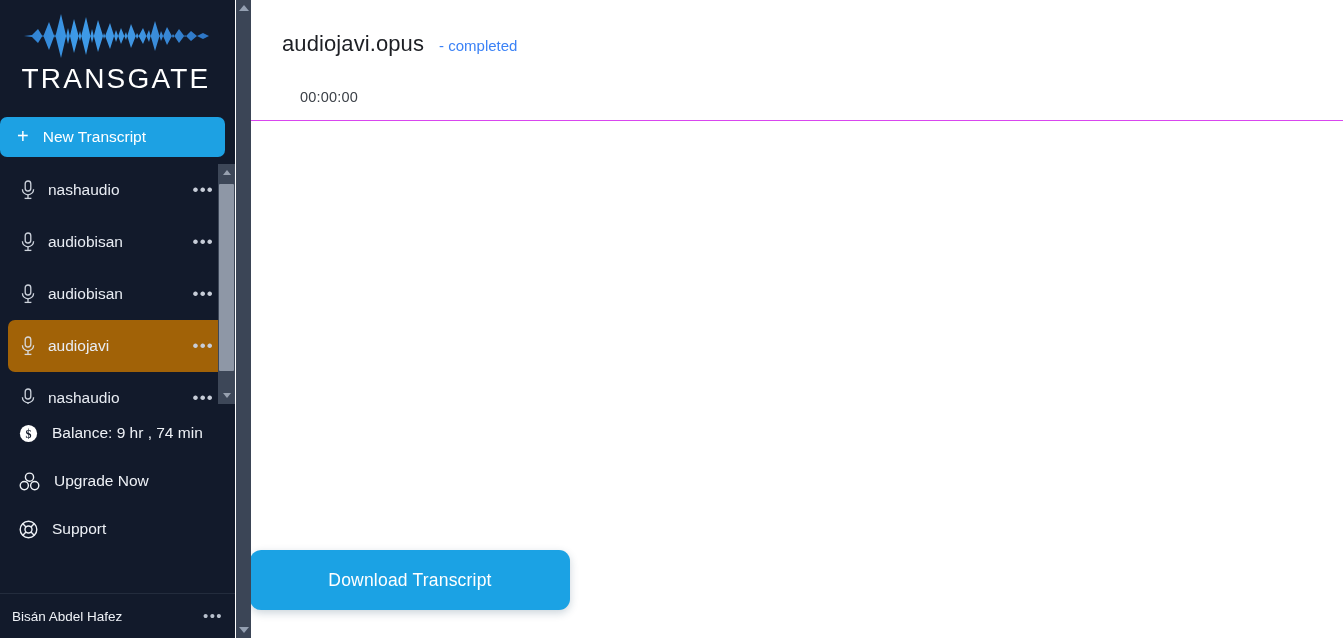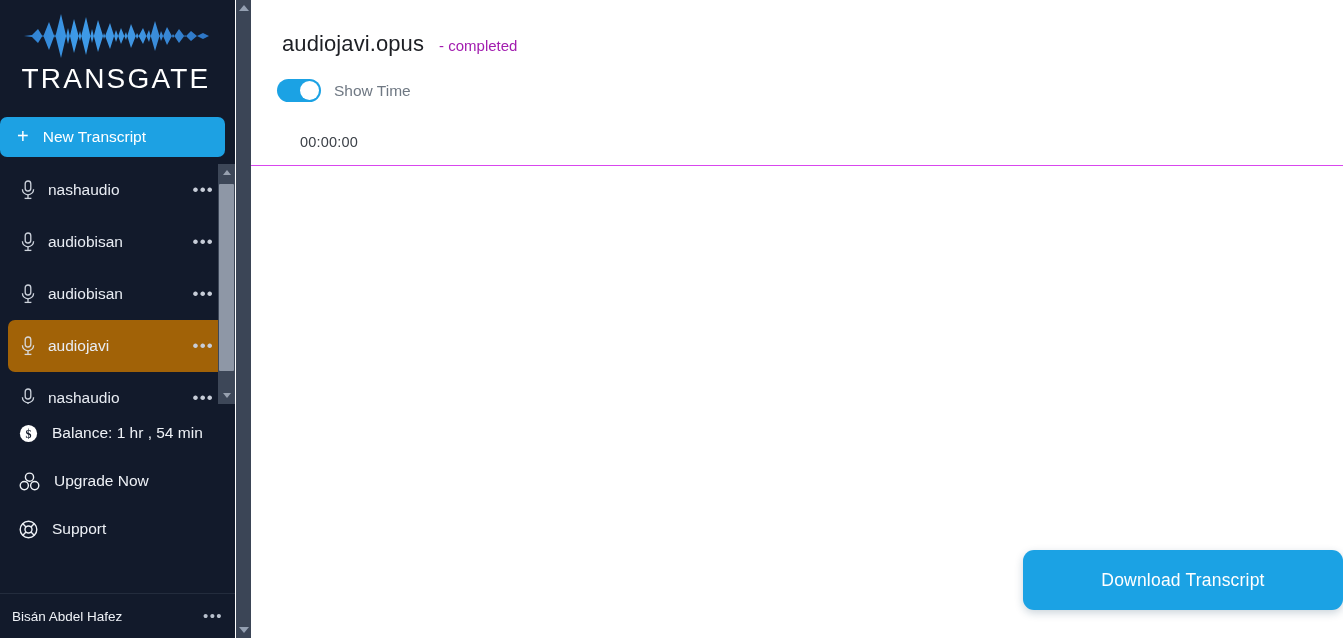--- a/index.html
+++ b/index.html
@@ -229,21 +229,21 @@
     gap: 15px;
   }
   .doc-title {
     font-size: 22px;
     color: #1d1f24;
     font-weight: 400;
     letter-spacing: .1px;
   }
   .doc-status {
     font-size: 15px;
-    color: #a21caf;
+    color: #3b82f6;
   }
 
   .toggle-row {
     display: flex;
     align-items: center;
     gap: 13px;
     padding: 22px 0 0 27px;
   }
   .toggle {
     width: 44px;
@@ -288,21 +288,21 @@
     color: #3c4148;
     font-size: 16.5px;
     letter-spacing: .1px;
   }
 
   .download-wrap {
     position: absolute;
     left: 0; right: 0;
     top: 550px;
     display: flex;
-    justify-content: flex-end;
+    justify-content: flex-start;
   }
   .download-btn {
     width: 320px;
     height: 60px;
     background: #1ba2e4;
     color: #ffffff;
     border: none;
     border-radius: 11px;
     font-size: 17.5px;
     cursor: pointer;
@@ -411,21 +411,21 @@
           </div>
       </div>
     </div>
 
     <div class="side-bottom" id="side-nav">
         <div class="nav-row">
           <svg width="19" height="19" viewBox="0 0 19 19">
             <circle cx="9.5" cy="9.5" r="8.6" fill="#ffffff"></circle>
             <text x="9.5" y="13.6" text-anchor="middle" font-size="12" font-family="Liberation Serif, serif" font-weight="bold" fill="#121a2b">$</text>
           </svg>
-          <span>Balance: 1 hr , 54 min</span>
+          <span>Balance: 9 hr , 74 min</span>
         </div>
         <div class="nav-row">
           <svg width="21" height="19" viewBox="0 0 21 19">
             <circle cx="10.5" cy="5.2" r="4.1" fill="none" stroke="#eef1f6" stroke-width="1.4"></circle>
             <circle cx="5.3" cy="13.6" r="4.1" fill="none" stroke="#eef1f6" stroke-width="1.4"></circle>
             <circle cx="15.7" cy="13.6" r="4.1" fill="none" stroke="#eef1f6" stroke-width="1.4"></circle>
           </svg>
           <span>Upgrade Now</span>
         </div>
         <div class="nav-row">
@@ -456,26 +456,20 @@
       </div>
   </div>
 
   <main class="main">
 
     <div class="doc-title-row">
       <span class="doc-title">audiojavi.opus</span>
       <span class="doc-status">- completed</span>
     </div>
 
-    <div class="toggle-row">
-      <div class="toggle">
-        <div class="knob"></div>
-      </div>
-      <span class="toggle-label">Show Time</span>
-    </div>
 
     <div class="transcript-area" id="transcript-body">
         <div class="line-row">
           <span class="line-time">00:00:00</span>
         </div>
       </div>
 
     <div class="download-wrap">
       <button class="download-btn">Download Transcript</button>
     </div>

